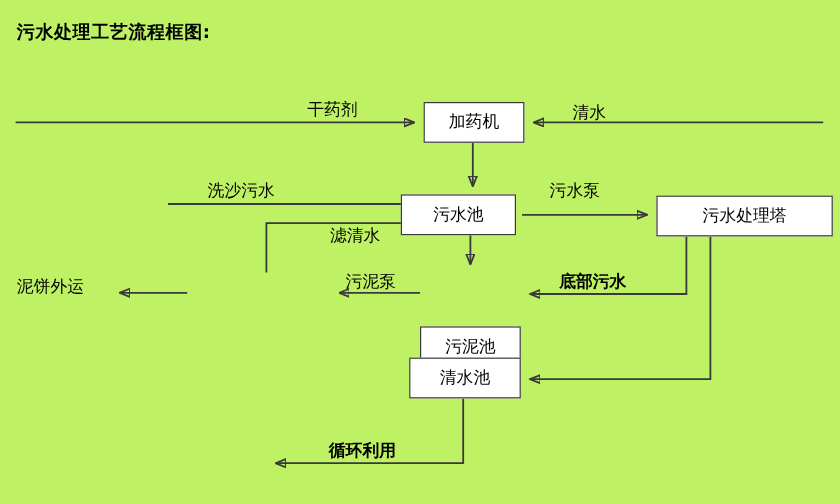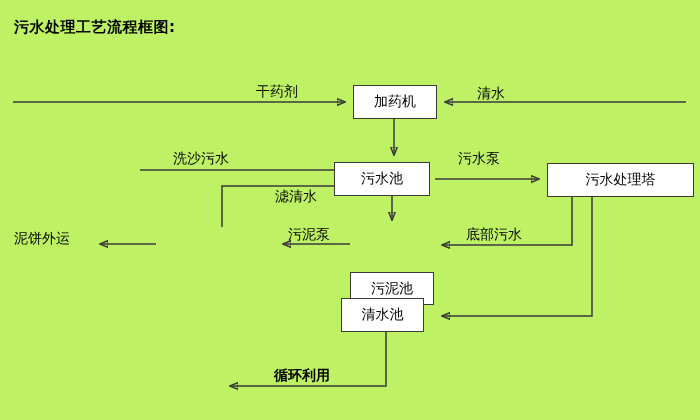--- a/index.html
+++ b/index.html
@@ -134,35 +134,35 @@
 
   <div class="node" style="left:547px; top:163px; width:147px; height:34px;">
     <span>污水处理塔</span>
   </div>
 
 
   <div class="node" style="left:350px; top:227px; width:84px; height:33px;margin-top:45px;">
     <span>污泥池</span>
   </div>
 
-  <div class="node" style="left:341px; top:298px; width:83px; height:34px;">
+  <div class="node" style="left:341px; top:298px; width:93px; height:34px;">
     <span>清水池</span>
   </div>
 
   <div class="edge-label" style="left:256px; top:83px;text-align:right;">干药剂</div>
 
   <div class="edge-label" style="left:477px; top:85px;">清水</div>
 
   <div class="edge-label" style="left:173px; top:150px;">洗沙污水</div>
 
   <div class="edge-label" style="left:232px; top:188px;margin-left:43px;">滤清水</div>
 
   <div class="edge-label" style="left:458px; top:150px;">污水泵</div>
 
   <div class="edge-label" style="left:14px; top:230px;">泥饼外运</div>
 
   <div class="edge-label" style="left:288px; top:226px;">污泥泵</div>
 
-  <div class="edge-label" style="left:466px; top:226px;">底部污水</div>
+  <div class="edge-label" style="left:466px; top:226px;font-weight:bold;">底部污水</div>
 
   <div class="edge-label" style="left:274px; top:367px;font-weight:bold;">循环利用</div>
 
 </div>
 
 </body></html>

